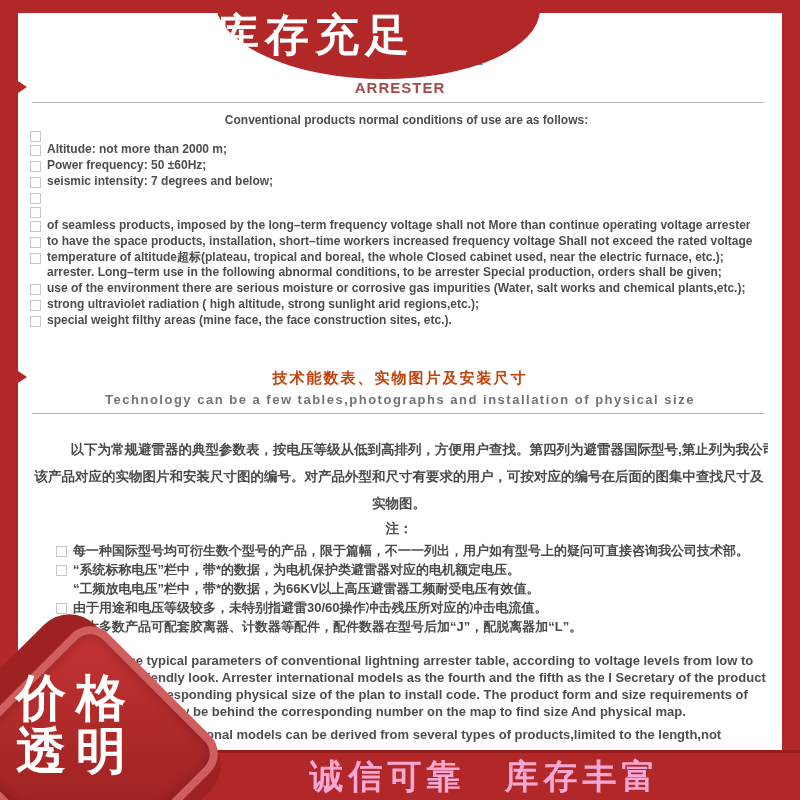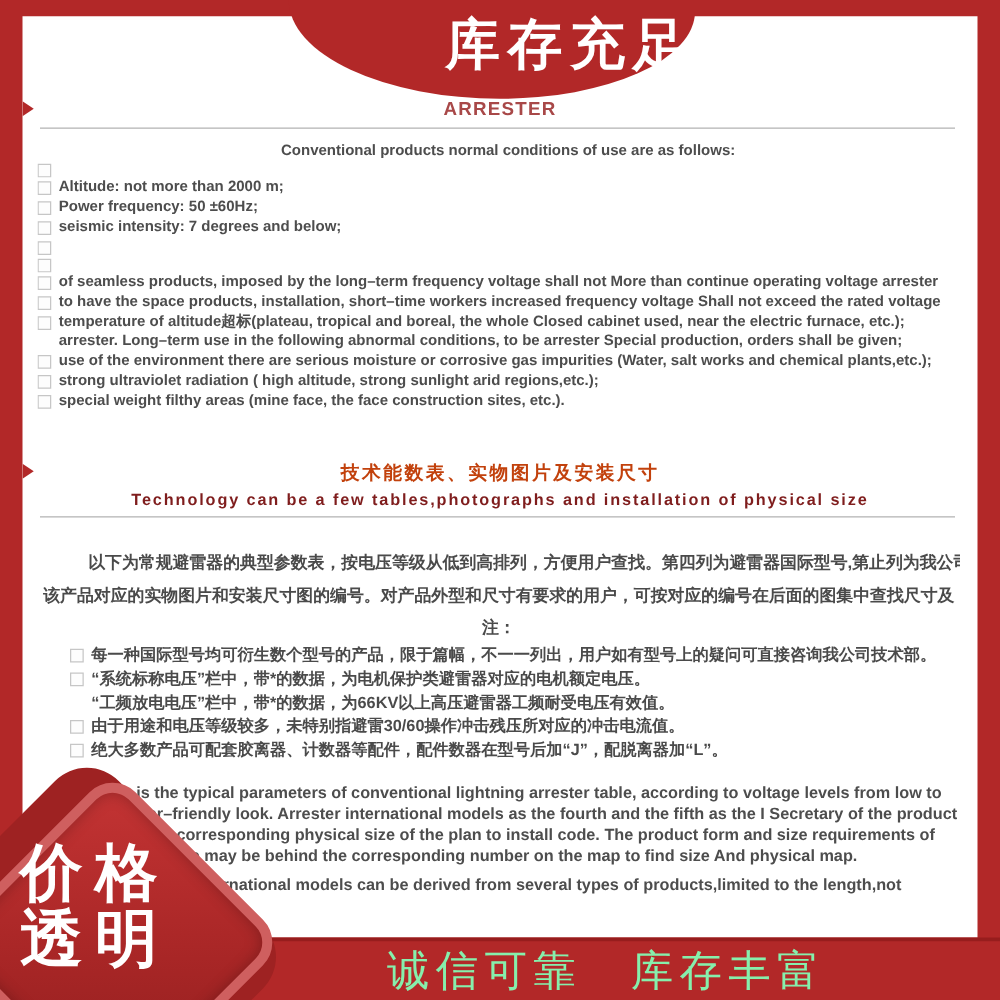--- a/index.html
+++ b/index.html
@@ -25,46 +25,46 @@
     border-top:6px solid transparent;border-bottom:6px solid transparent;border-left:9px solid #b22828;}
   .rule{height:1px;background:#b3b3b3;margin:6px 4px 0 2px;}
   
   .cond{margin-top:9px;font-size:12px;font-weight:bold;color:#4d4d4d;}
   .cond .line{display:flex;align-items:flex-start;line-height:15.9px;white-space:nowrap;overflow:hidden;}
   .cond .intro{padding-left:15px;line-height:16px;white-space:nowrap;}
   .cb{flex:0 0 auto;width:9px;height:9px;border:1px solid #c6c6c6;background:#fdfdfd;margin:3px 6px 0 0;}
   
   .sec2{margin-top:40px;}
   .sec2-cn{position:relative;color:#c2410c;font-weight:bold;font-size:15px;letter-spacing:2px;margin-left:2px;}
-  .sec2-en{color:#7f1d1d;font-weight:bold;font-size:13px;letter-spacing:1.5px;margin:4px 0 0 2px;}
+  .sec2-en{color:#737373;font-weight:bold;font-size:13px;letter-spacing:1.5px;margin:4px 0 0 2px;}
   
   .zh-para{margin-top:22px;font-size:13.5px;font-weight:bold;color:#4a4a4a;}
   .zh-para .zline{line-height:27px;white-space:nowrap;overflow:hidden;}
   .note-label{font-size:13.5px;font-weight:bold;color:#4a4a4a;line-height:24px;}
   
   .notes{font-size:13px;font-weight:bold;color:#4a4a4a;margin-left:26px;}
   .notes .line{display:flex;align-items:flex-start;line-height:19px;white-space:nowrap;overflow:hidden;}
   .notes .cb{margin-top:5px;}
   
   .footer-para{margin-top:16px;font-size:13px;font-weight:bold;color:#4d4d4d;}
   .footer-para .fline{line-height:17px;white-space:nowrap;overflow:hidden;}
   
   .top-banner{
-    position:absolute;left:231px;top:0;width:325px;height:79px;background:#b22828;z-index:4;
+    position:absolute;left:215px;top:0;width:325px;height:79px;background:#b22828;z-index:4;
     border-bottom-left-radius:52% 100%;border-bottom-right-radius:48% 88%;
-    display:flex;align-items:center;justify-content:flex-end;
+    display:flex;align-items:center;justify-content:flex-start;
   }
   .top-banner span{color:#fff;font-weight:bold;font-size:44px;letter-spacing:6px;padding-bottom:8px;}
   
   .bottom-banner{
     position:absolute;left:0;bottom:0;width:800px;height:47px;background:#b22828;z-index:4;
     border-top:3px solid #971d1d;
     display:flex;align-items:center;justify-content:center;
   }
-  .bottom-banner span{color:#86efac;font-weight:normal;font-size:34px;letter-spacing:5px;padding-left:170px;}
+  .bottom-banner span{color:#f9a8d4;font-weight:bold;font-size:34px;letter-spacing:5px;padding-left:170px;}
   
   .badge-back{
     position:absolute;left:-48px;top:648px;width:235px;height:235px;background:#9e2222;
     border-radius:36px;transform:rotate(45deg);z-index:5;
   }
   .badge-front{
     position:absolute;left:-8px;top:656px;width:180px;height:180px;z-index:6;
     background:linear-gradient(135deg,#c43434 0%,#a82626 55%,#8e1d1d 100%);
     border:8px solid #cf5f5f;border-radius:26px;transform:rotate(45deg);
     box-shadow:inset 0 0 12px rgba(0,0,0,0.25);
@@ -173,20 +173,21 @@
       <div class="rule"></div>
     </div>
 
     <div class="zh-para">
       <div>
 
           <div class="zline">　　　以下为常规避雷器的典型参数表，按电压等级从低到高排列，方便用户查找。第四列为避雷器国际型号,第止列为我公司</div>
 
           <div class="zline">该产品对应的实物图片和安装尺寸图的编号。对产品外型和尺寸有要求的用户，可按对应的编号在后面的图集中查找尺寸及</div>
 
+          <div class="zline">实物图。</div>
         </div>
       <div class="note-label">注：</div>
     </div>
 
     <div class="notes">
       <div>
 
           <div class="line">
             <span class="cb"></span>
             <span>每一种国际型号均可衍生数个型号的产品，限于篇幅，不一一列出，用户如有型号上的疑问可直接咨询我公司技术部。</span>

